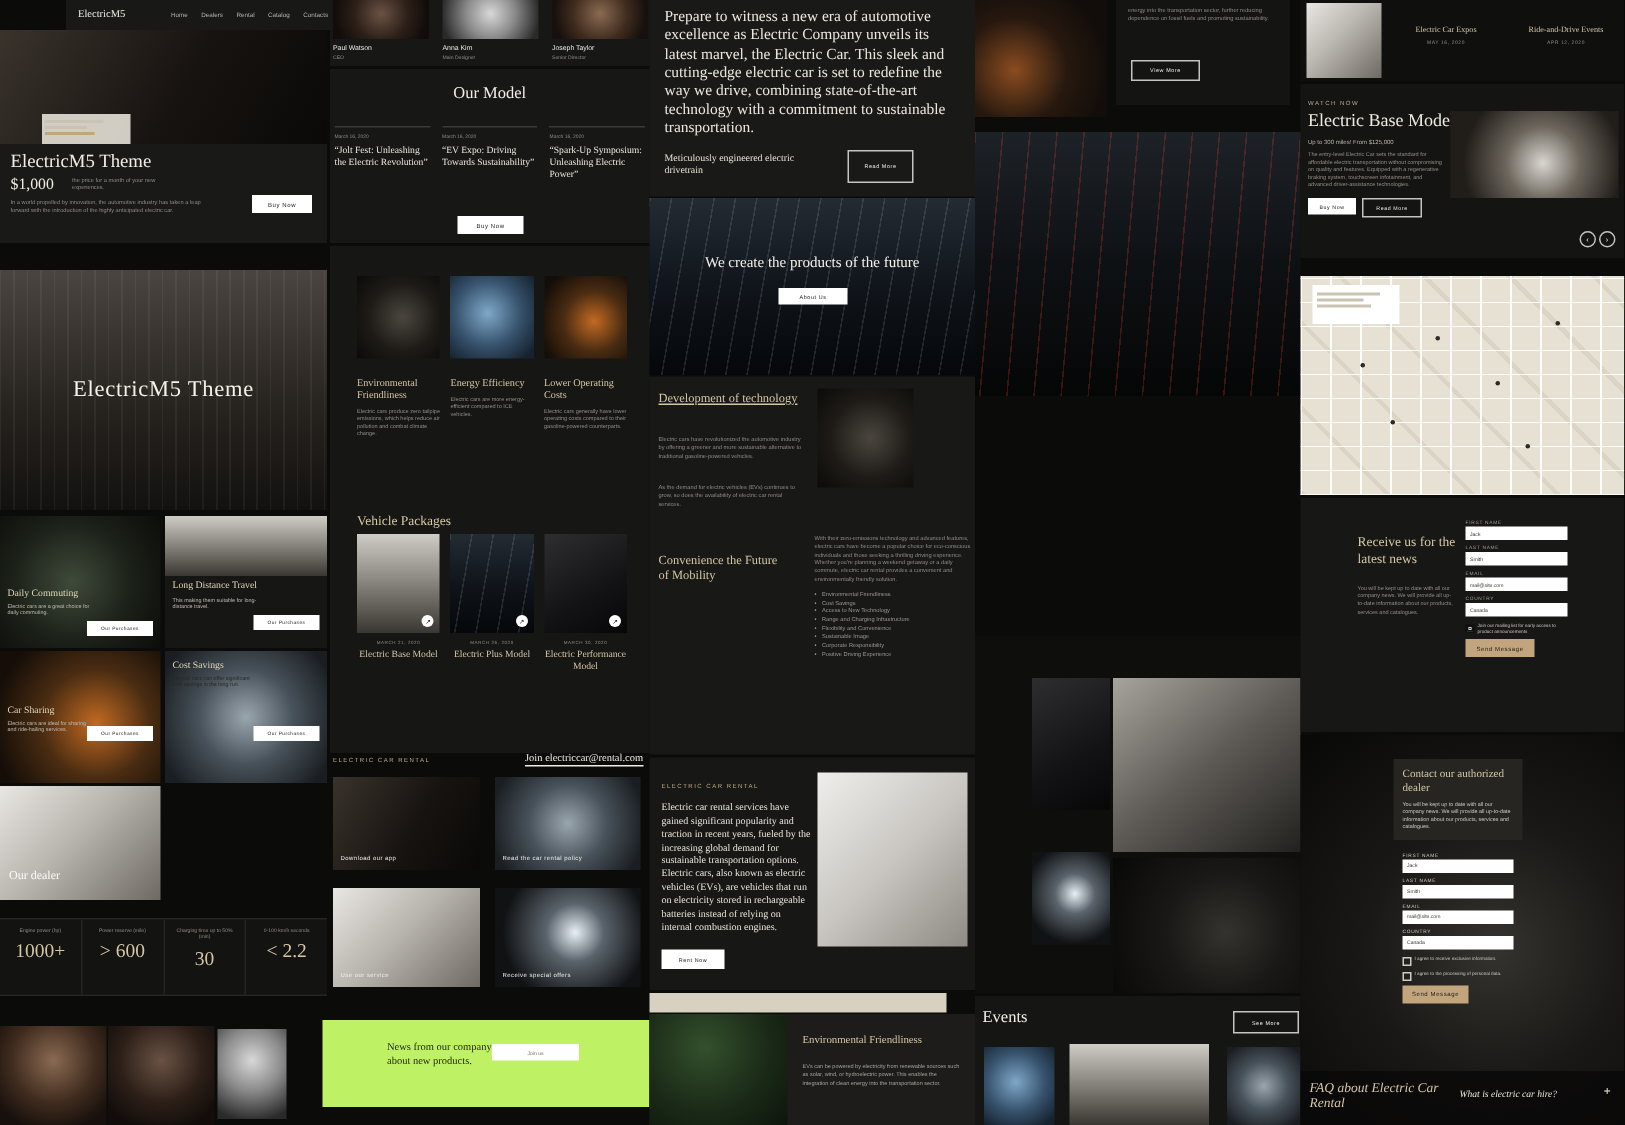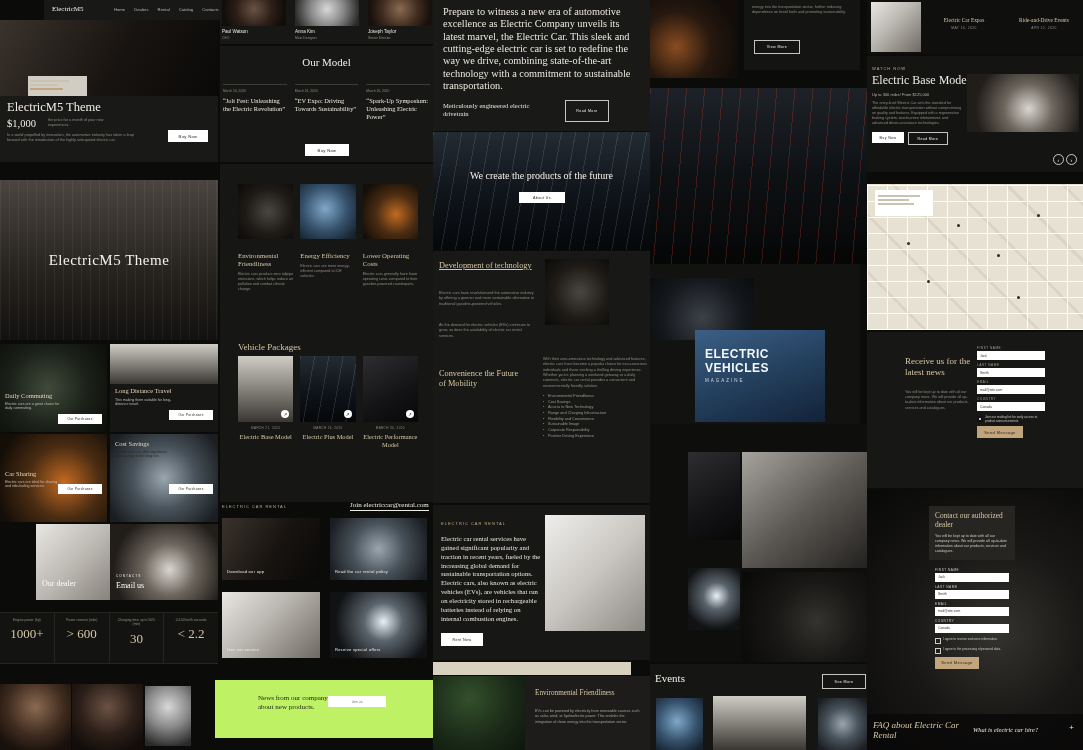--- a/index.html
+++ b/index.html
@@ -124,26 +124,22 @@
     <div class="uc-title serif" style="top:36px;">Car Sharing</div>
     <div class="uc-text" style="top:46px;">Electric cars are ideal for sharing and ride-hailing services.</div>
     <div class="pill" style="right:5px;bottom:28px;width:44px;height:10px;">Our Purchases</div>
   </div>
   <div class="ph g-charge2" style="left:110px;top:434px;width:108px;height:88px;">
     <div class="uc-title serif" style="top:6px;color:#e3d7ba;">Cost Savings</div>
     <div class="uc-text" style="top:16px;color:#2a2822;">Electric cars can offer significant cost savings in the long run.</div>
     <div class="pill" style="right:5px;bottom:28px;width:44px;height:10px;">Our Purchases</div>
   </div>
 
-  <div class="ph g-white-car" style="left:0;top:524px;width:107px;height:76px;margin-left:36px;">
+  <div class="ph g-white-car" style="left:0;top:524px;width:107px;height:76px;">
     <div class="abs serif" style="left:6px;bottom:12px;font-size:8px;color:#fdfcf9;">Our dealer</div>
-  </div>
-  <div class="ph g-garage-car" style="left:110px;top:524px;width:108px;height:76px;">
-    <div class="abs" style="left:6px;bottom:22px;font-size:3.2px;letter-spacing:1px;color:#e8e6e0;">CONTACTS</div>
-    <div class="abs serif" style="left:6px;bottom:10px;font-size:8px;color:#fdfcf9;">Email us</div>
   </div>
 
   <div class="abs" style="left:0;top:612px;width:218px;height:50px;display:flex;border-top:1px solid #26251f;border-bottom:1px solid #26251f;background:#131311;">
     <div class="stat-cell">
       <div class="gray" style="font-size:3.4px;line-height:1.3;padding:0 4px;">Engine power (hp)</div>
       <div class="serif cream" style="font-size:13px;margin-top:4px;">1000+</div>
     </div>
     <div class="stat-cell">
       <div class="gray" style="font-size:3.4px;line-height:1.3;padding:0 4px;">Power reserve (mile)</div>
       <div class="serif cream" style="font-size:13px;margin-top:4px;">&gt; 600</div>
@@ -308,28 +304,20 @@
     <div class="abs" style="left:102px;top:33px;width:106px;font-size:3.7px;line-height:1.45;color:#a4a199;">EVs can be powered by electricity from renewable sources such as solar, wind, or hydroelectric power. This enables the integration of clean energy into the transportation sector.</div>
   </div>
 
   <div class="ph g-car-orange" style="left:650px;top:0;width:88px;height:78px;"></div>
   <div class="abs" style="left:744px;top:0;width:116px;height:70px;background:#141412;">
     <div class="abs gray" style="left:8px;top:5px;width:100px;font-size:3.8px;line-height:1.4;">energy into the transportation sector, further reducing dependence on fossil fuels and promoting sustainability.</div>
     <div class="abs btn-line" style="left:10px;top:40px;width:44px;height:12px;font-size:3.6px;">View More</div>
   </div>
   <div class="ph g-highway2" style="left:650px;top:88px;width:217px;height:176px;"></div>
 
-  <div class="abs" style="left:650px;top:264px;width:210px;height:160px;background:#121210;">
-    <div class="ph g-gauge" style="left:0;top:14px;width:104px;height:62px;"></div>
-    <div class="ph g-mag-blue" style="left:45px;top:66px;width:130px;height:92px;">
-      <div class="abs" style="left:10px;top:18px;font-size:12px;font-weight:bold;color:#f5f7fa;letter-spacing:.5px;line-height:1.05;">ELECTRIC</div>
-      <div class="abs" style="left:10px;top:32px;font-size:12px;font-weight:bold;color:#f5f7fa;letter-spacing:.5px;line-height:1.05;">VEHICLES</div>
-      <div class="abs" style="left:10px;top:48px;font-size:4.5px;color:#cfd8e2;letter-spacing:2px;">MAGAZINE</div>
-    </div>
-  </div>
 
   <div class="abs" style="left:650px;top:424px;width:217px;height:238px;background:#0e0e0c;">
     <div class="ph g-dark-suv" style="left:38px;top:28px;width:52px;height:88px;"></div>
     <div class="ph g-front" style="left:92px;top:28px;width:125px;height:116px;"></div>
     <div class="ph g-headlight" style="left:38px;top:144px;width:52px;height:62px;"></div>
     <div class="ph g-night-dark" style="left:92px;top:148px;width:125px;height:90px;"></div>
   </div>
 
   <div class="abs panel" style="left:650px;top:664px;width:217px;height:86px;background:#151513;">
     <div class="abs serif" style="left:5px;top:8px;font-size:11px;color:#f2efe7;">Events</div>

